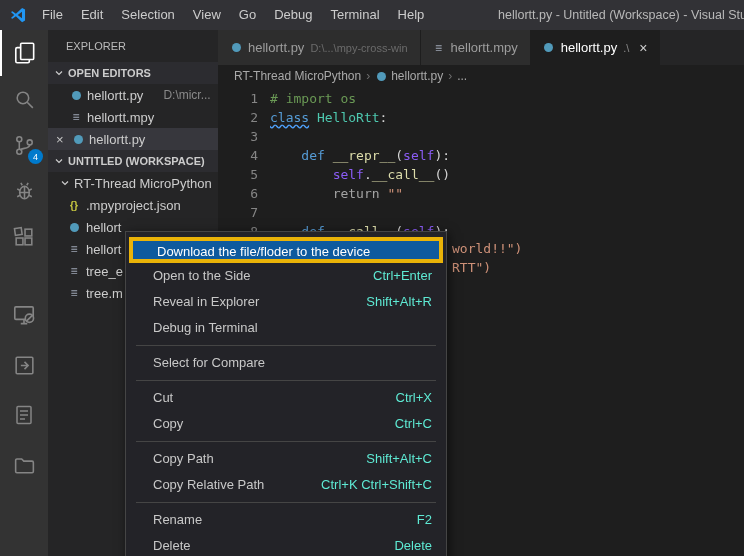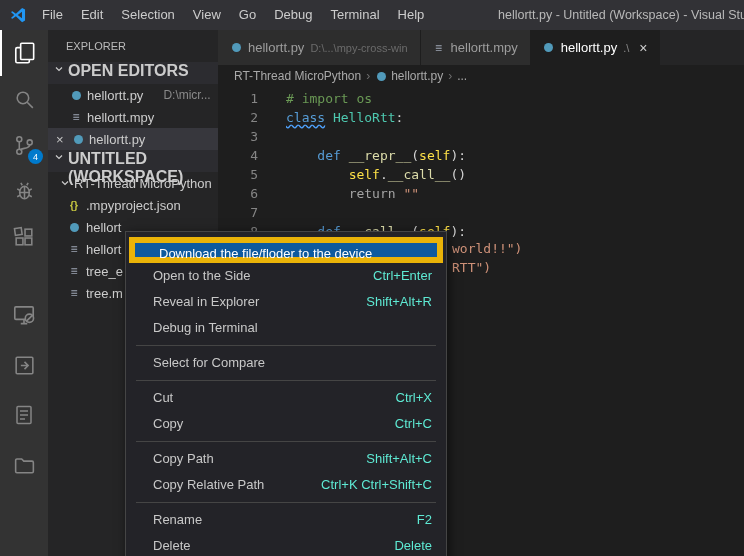--- a/index.html
+++ b/index.html
@@ -22,22 +22,22 @@
   .ab-item.active { border-left:2px solid #ffffff; }
   .ab-item.active svg { stroke:#ffffff; }
   .ab-item.bottomgrp { height:50px; }
   .gap { margin-top:30px; }
   .badge { position:absolute; right:5px; bottom:4px; width:15px; height:15px; border-radius:50%;
            background:#007acc; color:#ffffff; font-size:9px; display:flex; align-items:center; justify-content:center; }
 
   
   .sidebar { position:absolute; left:48px; top:30px; width:170px; height:526px; background:#252526; overflow:hidden; }
   .sb-title { height:32px; line-height:32px; padding-left:18px; color:#bbbbbb; font-size:11px; }
-  .sb-section { height:22px; display:flex; align-items:flex-start; background:#2c2c30; color:#cccccc;
-                font-size:16px; font-weight:bold; padding-left:4px; }
+  .sb-section { height:22px; display:flex; align-items:center; background:#2c2c30; color:#cccccc;
+                font-size:11px; font-weight:bold; padding-left:4px; }
   .sb-section svg, .tree-folder svg { margin-right:2px; flex:0 0 auto; }
   .oe-row { height:22px; display:flex; align-items:center; padding-left:22px; color:#cccccc; font-size:13px; white-space:nowrap; }
   .oe-row.selected { background:#37373d; padding-left:8px; }
   .oe-close { width:14px; color:#c5c5c5; font-size:13px; margin-right:2px; }
   .oe-label { margin-left:5px; }
   .oe-detail { margin-left:20px; color:#8a8a8a; font-size:12px; }
   .tree-folder { height:22px; display:flex; align-items:center; padding-left:10px; color:#cccccc; font-size:13px; }
   .tree-row { height:22px; display:flex; align-items:center; padding-left:20px; color:#cccccc; font-size:13px; white-space:nowrap; }
   .tree-row .lbl { margin-left:6px; }
 
@@ -59,38 +59,38 @@
   .tab.active { background:#1e1e1e; color:#ffffff; }
   .tab.active .tab-detail { color:#8a8a8a; }
   .tab-close { margin-left:10px; color:#d0d0d0; font-size:14px; }
   .breadcrumb { height:22px; display:flex; align-items:center; padding-left:16px; font-size:12px; color:#a9a9a9; white-space:nowrap; }
   .bc-sep { margin:0 5px; color:#6e6e6e; }
   .breadcrumb .fi { margin-right:4px; }
 
   .code { position:relative; padding-top:2px; font-family:"DejaVu Sans Mono", monospace; font-size:13px; }
   .code-line { display:flex; height:19px; line-height:19px; white-space:pre; }
   .ln { width:40px; text-align:right; color:#858585; flex:0 0 auto; }
-  .lc { margin-left:28px;text-align:center; }
+  .lc { margin-left:12px;text-align:center; }
   .tk-comment { color:#6a9955; } .tk-kw { color:#569cd6; } .tk-type { color:#4ec9b0; }
-  .tk-fn { color:#dcdcaa; } .tk-self { color:#fde047; } .tk-ctrl { color:#a3a3a3; }
+  .tk-fn { color:#dcdcaa; } .tk-self { color:#8b5cf6; } .tk-ctrl { color:#a3a3a3; }
   .tk-str { color:#ce9178; } .tk-fg { color:#d4d4d4; }
   .squiggle { text-decoration-line:underline; text-decoration-style:wavy; text-decoration-color:#4fa3ff; text-underline-offset:2px; }
 
   .frag { position:absolute; font-family:"DejaVu Sans Mono", monospace; font-size:13px; color:#ce9178; white-space:pre; z-index:5; }
   .f1 { left:452px; top:241px; }
   .f2 { left:452px; top:260px; }
 
   
   .context-menu { position:absolute; left:125px; top:231px; width:322px; z-index:50;
                   background:#232328; border:1px solid #454545; box-shadow:2px 2px 10px rgba(0,0,0,.55);
                   padding:5px 0 6px 0; }
   .cm-item { height:26px; line-height:26px; display:flex; justify-content:space-between;
              padding:0 14px 0 27px; color:#c8c8c8; font-size:13px; white-space:nowrap; }
   .cm-key { color:#5eead4; margin-left:20px; }
-  .cm-item.hl { background:#0e5a9e; color:#ffffff; border:6px solid #eab308; margin:0 3px;
+  .cm-item.hl { background:#0e5a9e; color:#ffffff; border:4px solid #eab308; margin:0 3px;
                 padding:0 11px 0 24px; line-height:22px; }
   .cm-sep { height:1px; background:#454545; margin:4px 10px; }
 </style>
 </head>
 <body>
 
 <div class="app">
 
   <div class="titlebar">
     <span class="logo">

